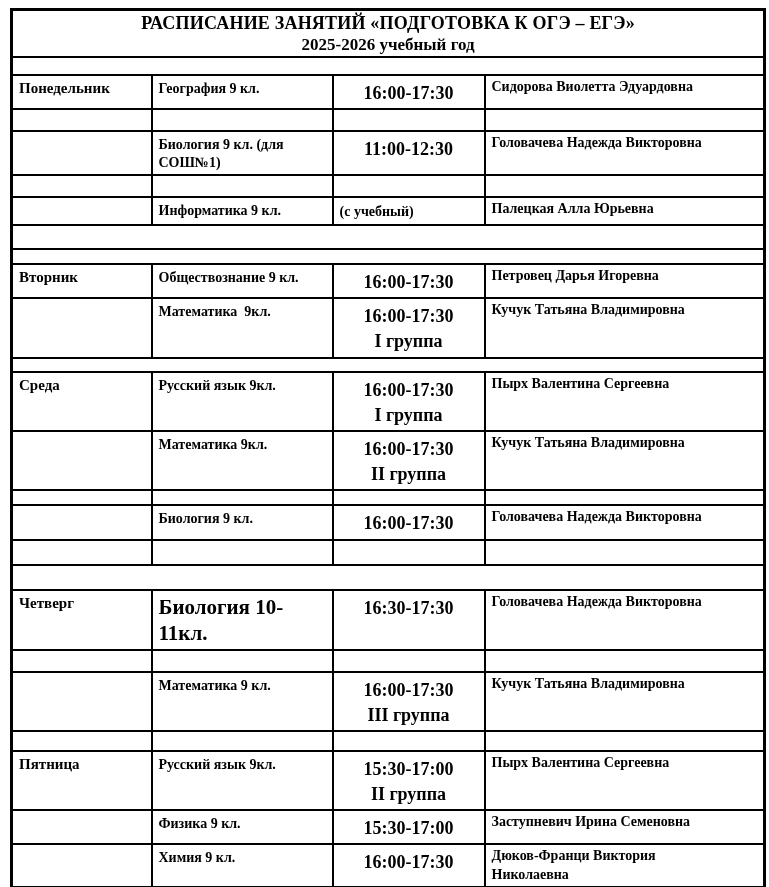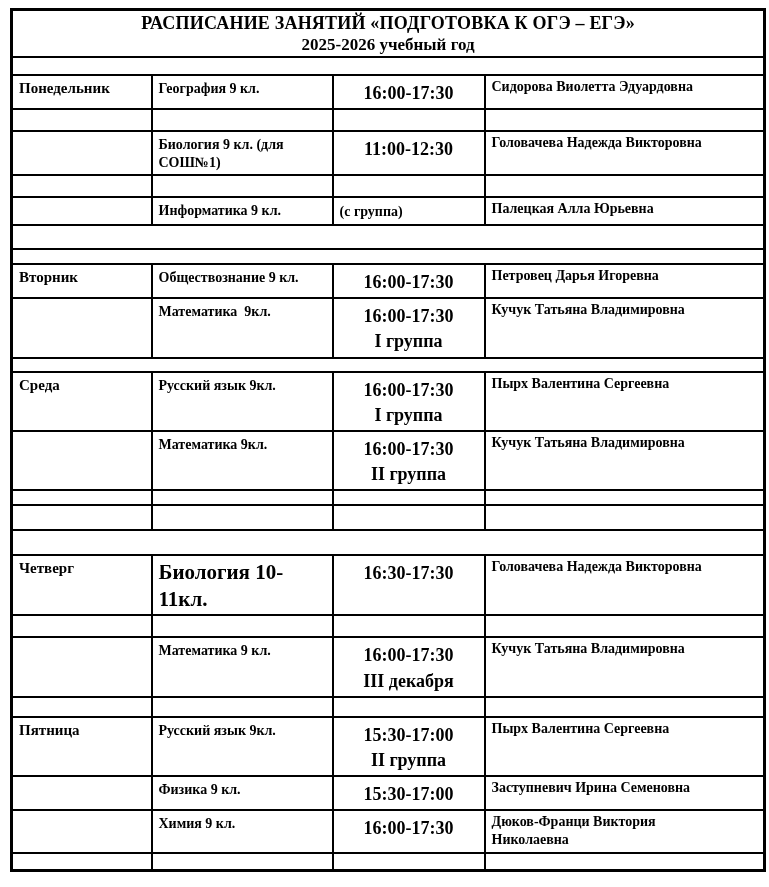--- a/index.html
+++ b/index.html
@@ -92,21 +92,21 @@
         </tr>
         <tr style="height: 22px;">
           <td class="c0"></td>
           <td class="c1"></td>
           <td class="c2"></td>
           <td class="c3"></td>
         </tr>
         <tr style="height: 21px;">
           <td class="c0"></td>
           <td class="c1">Информатика 9 кл.</td>
-          <td class="c2 note">(с группа)</td>
+          <td class="c2 note">(с учебный)</td>
           <td class="c3 align-center">Палецкая Алла Юрьевна</td>
         </tr>
         <tr style="height: 24px;">
           <td colspan="4" class="sep-cell"></td>
         </tr>
         <tr style="height: 15px;">
           <td colspan="4" class="sep-cell"></td>
         </tr>
         <tr style="height: 30px;">
           <td class="c0">Вторник</td>
@@ -134,20 +134,26 @@
           <td class="c1">Математика 9кл.</td>
           <td class="c2"><div>16:00-17:30</div><div>II группа</div></td>
           <td class="c3">Кучук Татьяна Владимировна</td>
         </tr>
         <tr style="height: 15px;">
           <td class="c0"></td>
           <td class="c1"></td>
           <td class="c2"></td>
           <td class="c3"></td>
         </tr>
+        <tr style="height: 30px;">
+          <td class="c0"></td>
+          <td class="c1">Биология 9 кл.</td>
+          <td class="c2">16:00-17:30</td>
+          <td class="c3">Головачева Надежда Викторовна</td>
+        </tr>
         <tr style="height: 25px;">
           <td class="c0"></td>
           <td class="c1"></td>
           <td class="c2"></td>
           <td class="c3"></td>
         </tr>
         <tr style="height: 25px;">
           <td colspan="4" class="sep-cell"></td>
         </tr>
         <tr style="height: 60px;">
@@ -158,21 +164,21 @@
         </tr>
         <tr style="height: 22px;">
           <td class="c0"></td>
           <td class="c1"></td>
           <td class="c2"></td>
           <td class="c3"></td>
         </tr>
         <tr style="height: 55px;">
           <td class="c0"></td>
           <td class="c1">Математика 9 кл.</td>
-          <td class="c2"><div>16:00-17:30</div><div>III декабря</div></td>
+          <td class="c2"><div>16:00-17:30</div><div>III группа</div></td>
           <td class="c3">Кучук Татьяна Владимировна</td>
         </tr>
         <tr style="height: 20px;">
           <td class="c0"></td>
           <td class="c1"></td>
           <td class="c2"></td>
           <td class="c3"></td>
         </tr>
         <tr style="height: 52px;">
           <td class="c0">Пятница</td>

